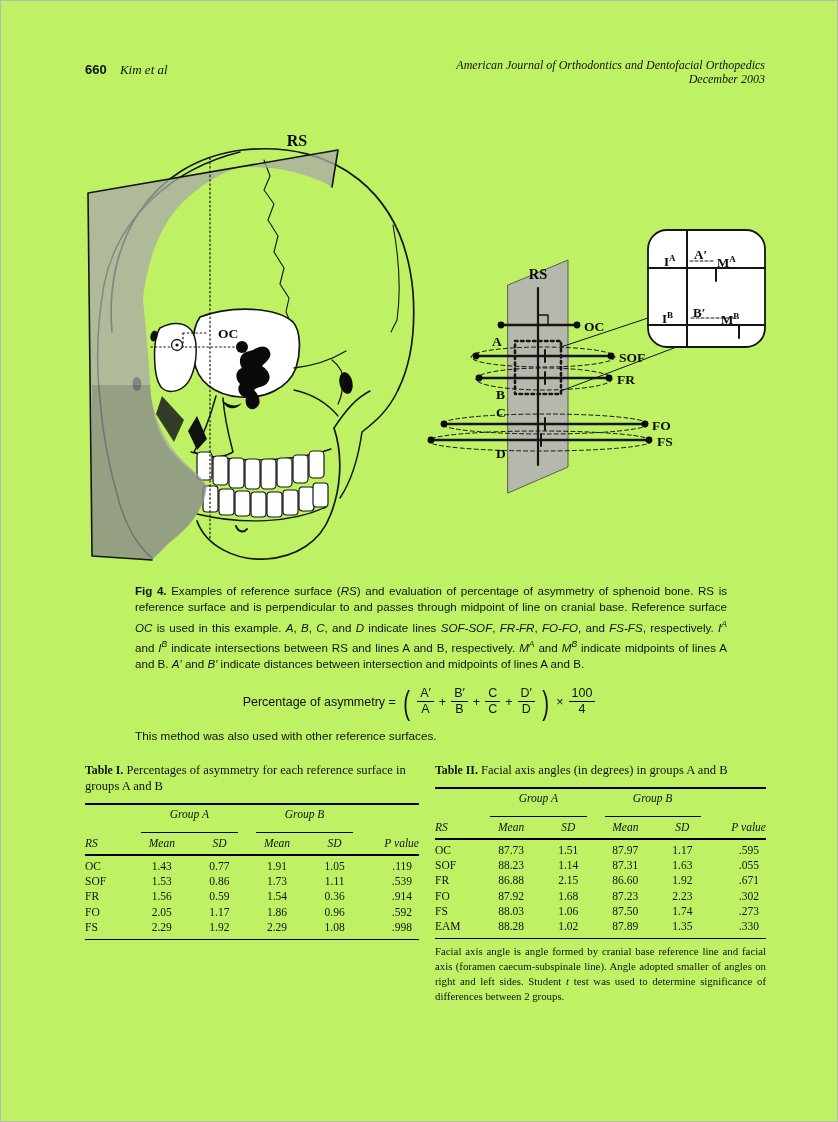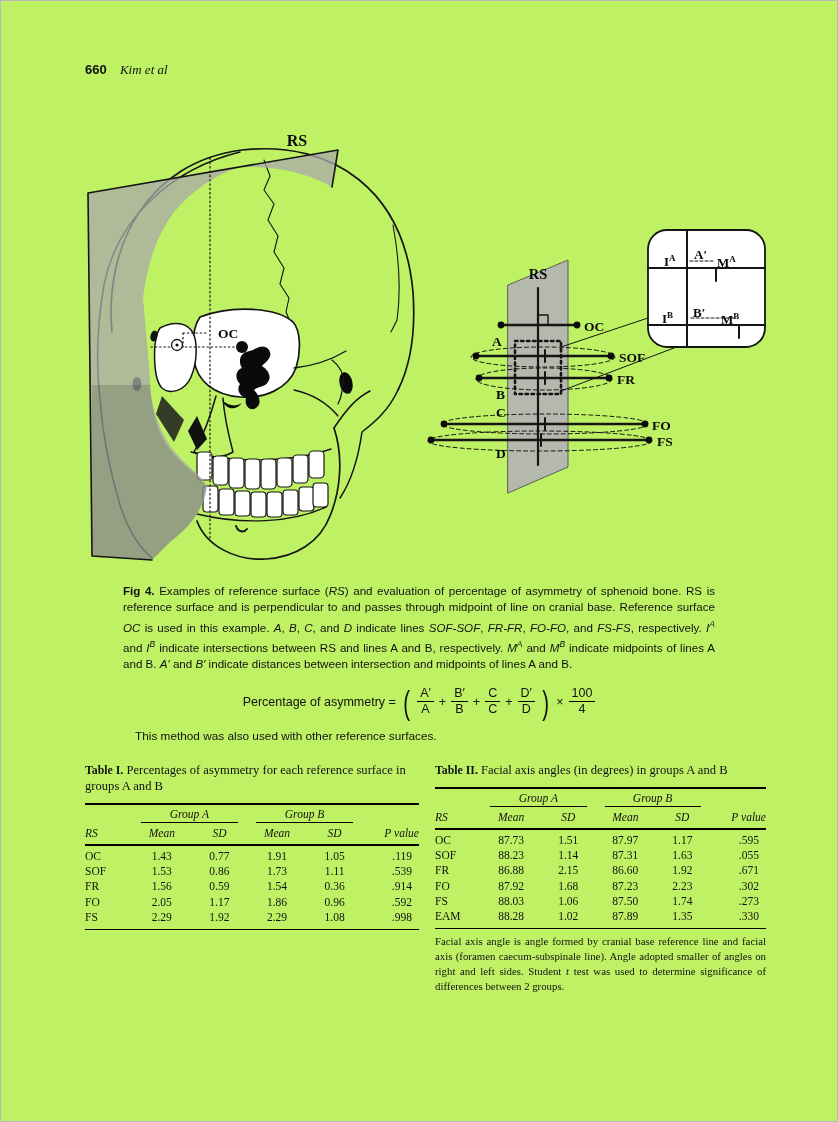--- a/index.html
+++ b/index.html
@@ -10,21 +10,21 @@
   .hdr-left{position:absolute;left:85px;top:62px;font-size:13px;}
   .hdr-left .pgnum{font-family:"Liberation Sans",sans-serif;font-weight:bold;}
   .hdr-left .auth{font-style:italic;margin-left:10px;}
   .hdr-right{position:absolute;right:73px;top:58px;text-align:right;
              font-style:italic;font-size:12px;line-height:14px;}
   
   svg.fig{position:absolute;left:75px;top:110px;}
   svg .lbl{font-family:"Liberation Serif",serif;font-weight:bold;fill:#0a0a0a;}
   svg .sup{font-size:9px;}
   
-  .caption{position:absolute;left:123px;top:583px;width:592px;
+  .caption{position:absolute;left:135px;top:583px;width:592px;
            font-family:"Liberation Sans",sans-serif;font-size:11.6px;
            line-height:16.3px;text-align:justify;}
   .caption .b{font-weight:bold;}
   .i{font-style:italic;}
   .sup{vertical-align:super;font-size:8.5px;}
   
   .formula{position:absolute;top:687px;left:0;right:0;display:flex;
            justify-content:center;align-items:center;gap:5px;
            font-family:"Liberation Sans",sans-serif;font-size:12.5px;}
   .frac{display:inline-flex;flex-direction:column;align-items:center;line-height:13px;}
@@ -37,41 +37,45 @@
   .tbl{position:absolute;font-size:11.5px;}
   .tbl1{left:85px;top:762px;width:334px;}
   .tbl2{left:435px;top:762px;width:331px;}
   .tcap{font-size:12.6px;line-height:16px;margin-bottom:9px;}
   .tcap .tlabel{font-family:Liberation Serif, serif;font-weight:bold;font-size:11.8px;}
   .rule2{border-top:2.2px solid #000;}
   .rule1{border-top:1.4px solid #000;}
   .grprow,.hdrrow,.tr{display:grid;grid-template-columns:14% 18% 16.5% 18% 16.5% 17%;}
   .grprow{margin-top:3px;}
   .grp{grid-column:2/4;text-align:center;font-style:italic;
-       border-bottom:1.2px solid #000;margin:0 9px;padding-bottom:2px;}
+       border-bottom:1.2px solid #000;margin:0 9px;padding-bottom:12px;}
   .grpB{grid-column:4/6;}
   .hdrrow{font-style:italic;padding:4px 0 5px;}
   .hdrrow span:first-child{text-align:left;}
   .hdrrow span{text-align:center;}
   .hdrrow .pv{text-align:right;}
   .tbody{padding:3px 0 4px;}
   .tr{line-height:15.2px;}
   .td{text-align:center;}
   .td.c0{text-align:left;}
   .td.c5{text-align:right;padding-right:7px;}
   .footnote{margin-top:5px;font-size:10.8px;line-height:15px;text-align:justify;}
 </style>
 </head>
 <body>
 
 <div class="page">
 
   <div class="hdr-left">
     <span class="pgnum">660</span>
     <span class="auth">Kim et al</span>
+  </div>
+  <div class="hdr-right">
+    <div>American Journal of Orthodontics and Dentofacial Orthopedics</div>
+    <div>December 2003</div>
   </div>
 
   <svg class="fig" width="705" height="470" viewBox="75 110 705 470">
     <g stroke="#151515" fill="none" stroke-linecap="round" stroke-linejoin="round">
 
       <g>
 
         <path d="M112,332 C104,245 148,162 242,150 C335,140 404,192 413,292 C416,335 409,368 398,390" stroke-width="1.7"></path>
         <path d="M398,390 C388,412 372,424 362,432 C358,460 352,480 340,498" stroke-width="1.5"></path>
 

